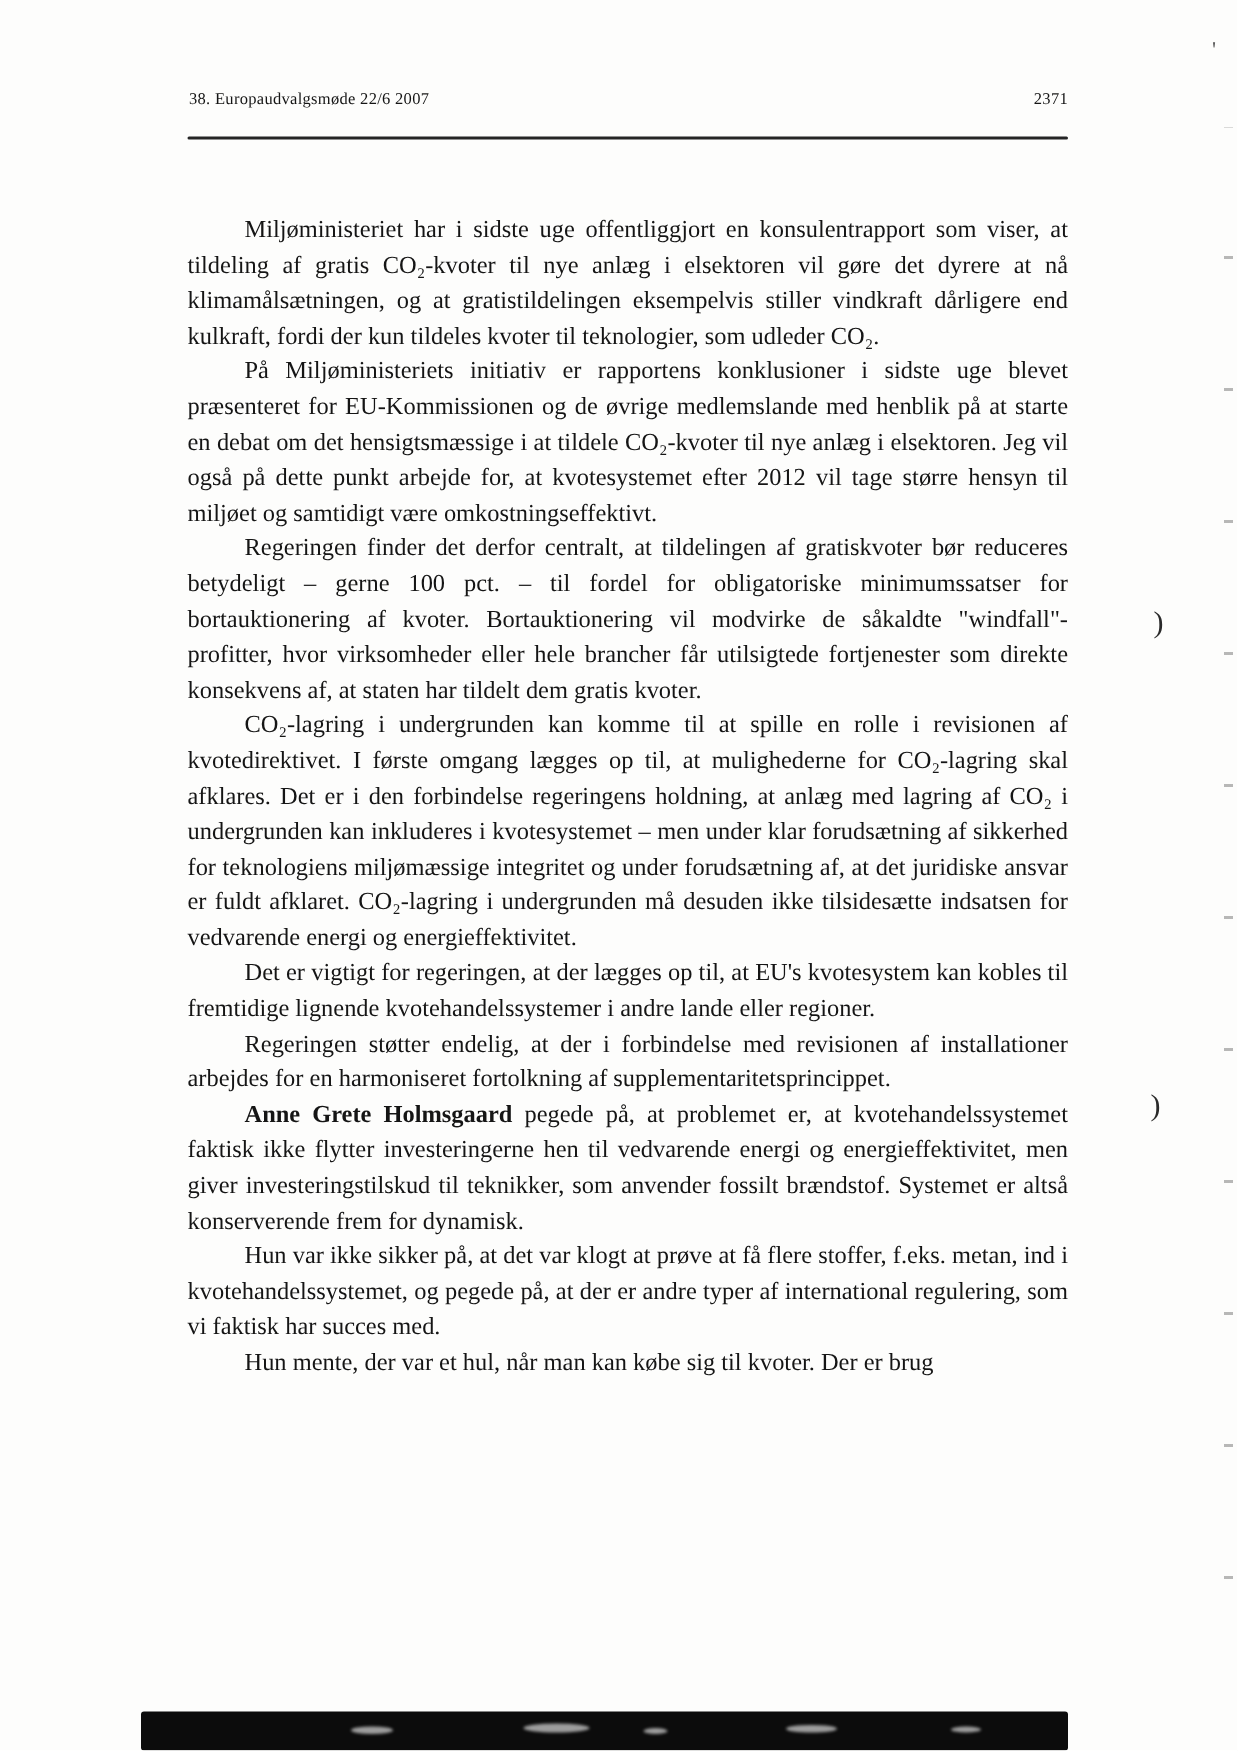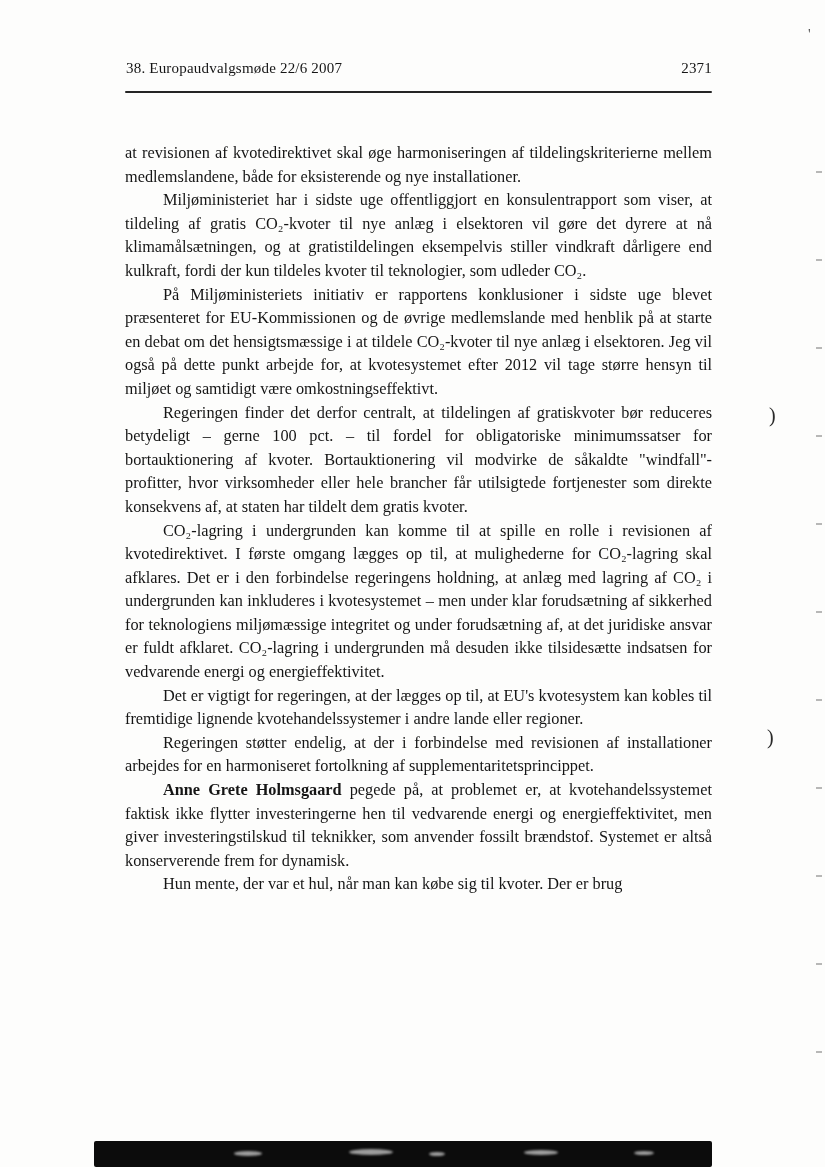--- a/index.html
+++ b/index.html
@@ -16,21 +16,21 @@
     font-family: "Liberation Serif", "DejaVu Serif", serif;
     color: #151515;
   }
   .header {
     position: absolute;
     left: 126px;
     top: 60px;
     width: 586px;
     display: flex;
     justify-content: space-between;
-    font-size: 15px;
+    font-size: 11px;
     letter-spacing: 0.2px;
   }
   .header-rule {
     position: absolute;
     left: 125px;
     top: 91px;
     width: 587px;
     height: 2px;
     background: #252525;
     border-radius: 1px;
@@ -103,28 +103,28 @@
   <div class="corner-mark">'</div>
 
   <div class="header">
     <span class="header-title">38. Europaudvalgsmøde 22/6 2007</span>
     <span class="page-number">2371</span>
   </div>
 
   <div class="header-rule"></div>
 
   <div class="body-text">
-      <p class="para">at revisionen af kvotedirektivet skal øge harmoniseringen af tildelingskriterierne mellem medlemslandene, både for eksisterende og nye installationer.</p>
       <p class="para indent">Miljøministeriet har i sidste uge offentliggjort en konsulentrapport som viser, at tildeling af gratis CO₂-kvoter til nye anlæg i elsektoren vil gøre det dyrere at nå klimamålsætningen, og at gratistildelingen eksempelvis stiller vindkraft dårligere end kulkraft, fordi der kun tildeles kvoter til teknologier, som udleder CO₂.</p>
       <p class="para indent">På Miljøministeriets initiativ er rapportens konklusioner i sidste uge blevet præsenteret for EU-Kommissionen og de øvrige medlemslande med henblik på at starte en debat om det hensigtsmæssige i at tildele CO₂-kvoter til nye anlæg i elsektoren. Jeg vil også på dette punkt arbejde for, at kvotesystemet efter 2012 vil tage større hensyn til miljøet og samtidigt være omkostningseffektivt.</p>
       <p class="para indent">Regeringen finder det derfor centralt, at tildelingen af gratiskvoter bør reduceres betydeligt – gerne 100 pct. – til fordel for obligatoriske minimumssatser for bortauktionering af kvoter. Bortauktionering vil modvirke de såkaldte "windfall"-profitter, hvor virksomheder eller hele brancher får utilsigtede fortjenester som direkte konsekvens af, at staten har tildelt dem gratis kvoter.</p>
       <p class="para indent">CO₂-lagring i undergrunden kan komme til at spille en rolle i revisionen af kvotedirektivet. I første omgang lægges op til, at mulighederne for CO₂-lagring skal afklares. Det er i den forbindelse regeringens holdning, at anlæg med lagring af CO₂ i undergrunden kan inkluderes i kvotesystemet – men under klar forudsætning af sikkerhed for teknologiens miljømæssige integritet og under forudsætning af, at det juridiske ansvar er fuldt afklaret. CO₂-lagring i undergrunden må desuden ikke tilsidesætte indsatsen for vedvarende energi og energieffektivitet.</p>
       <p class="para indent">Det er vigtigt for regeringen, at der lægges op til, at EU's kvotesystem kan kobles til fremtidige lignende kvotehandelssystemer i andre lande eller regioner.</p>
       <p class="para indent">Regeringen støtter endelig, at der i forbindelse med revisionen af installationer arbejdes for en harmoniseret fortolkning af supplementaritetsprincippet.</p>
       <p class="para indent"><b>Anne Grete Holmsgaard</b> pegede på, at problemet er, at kvotehandelssystemet faktisk ikke flytter investeringerne hen til vedvarende energi og energieffektivitet, men giver investeringstilskud til teknikker, som anvender fossilt brændstof. Systemet er altså konserverende frem for dynamisk.</p>
+      <p class="para indent">Hun var ikke sikker på, at det var klogt at prøve at få flere stoffer, f.eks. metan, ind i kvotehandelssystemet, og pegede på, at der er andre typer af international regulering, som vi faktisk har succes med.</p>
       <p class="para indent">Hun mente, der var et hul, når man kan købe sig til kvoter. Der er brug</p>
     </div>
 
   <div class="margin-mark mark1">)</div>
   <div class="margin-mark mark2">)</div>
 
   <div class="edge-noise"></div>
 
   <div class="bottom-strip">
     <span class="smudge s1"></span>

